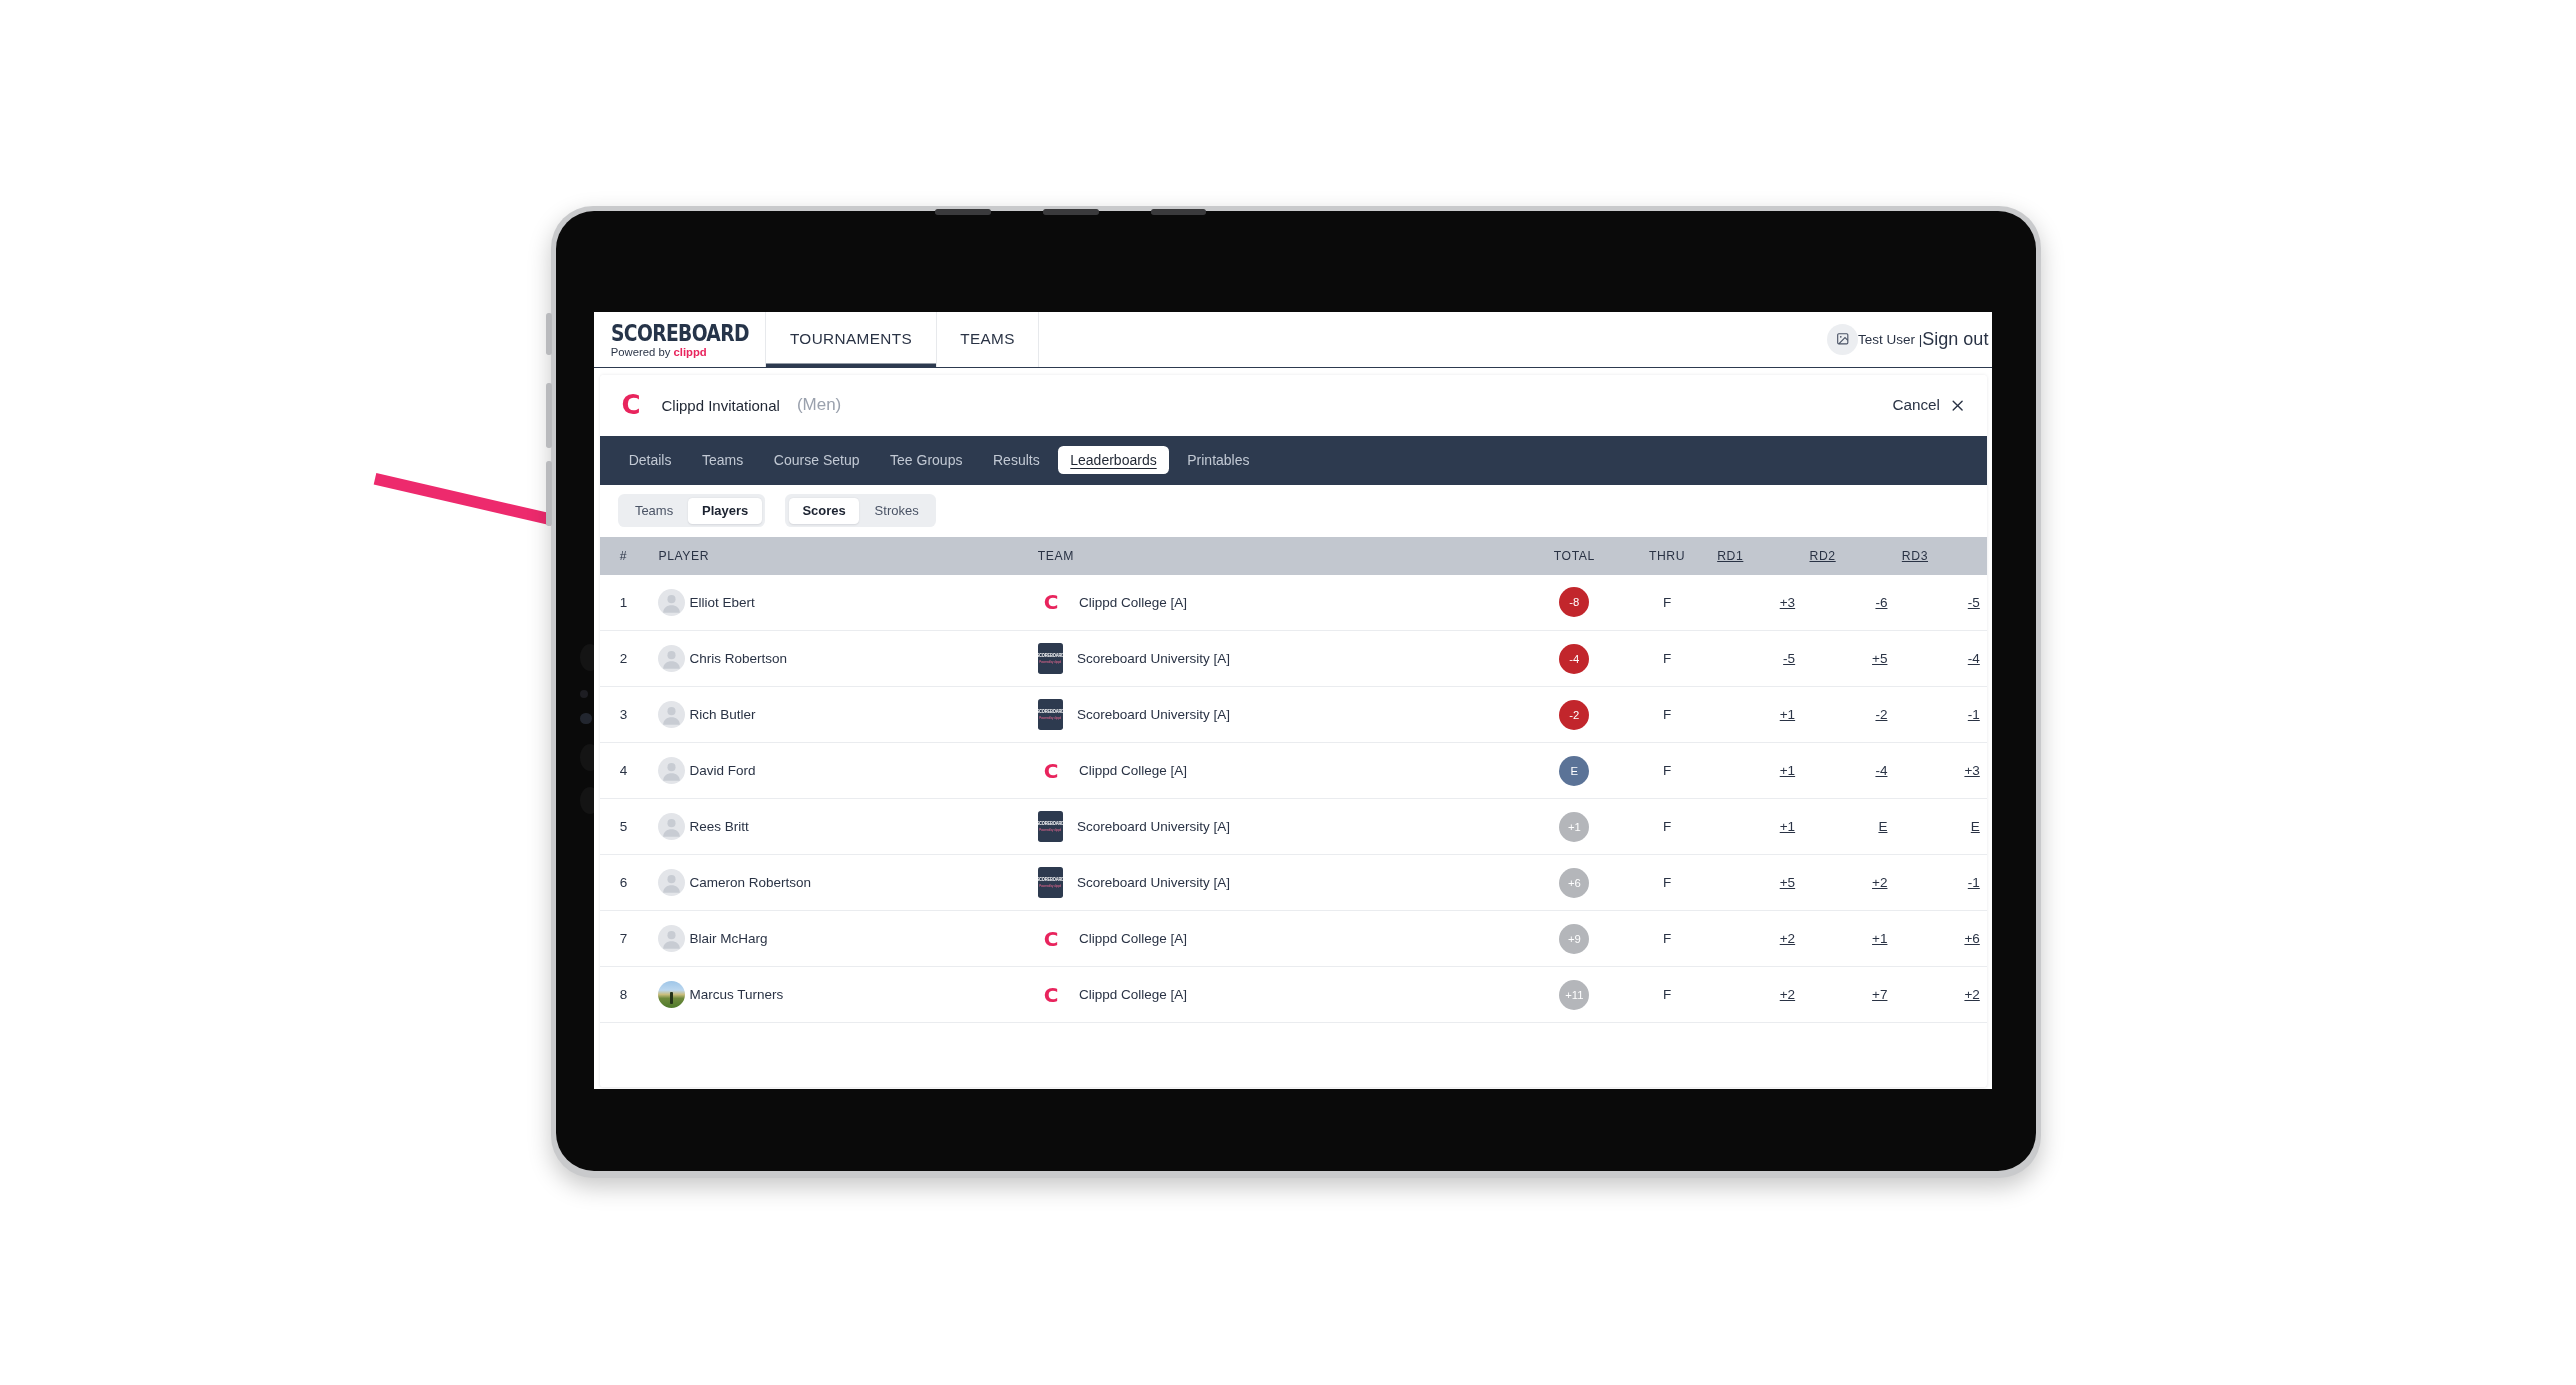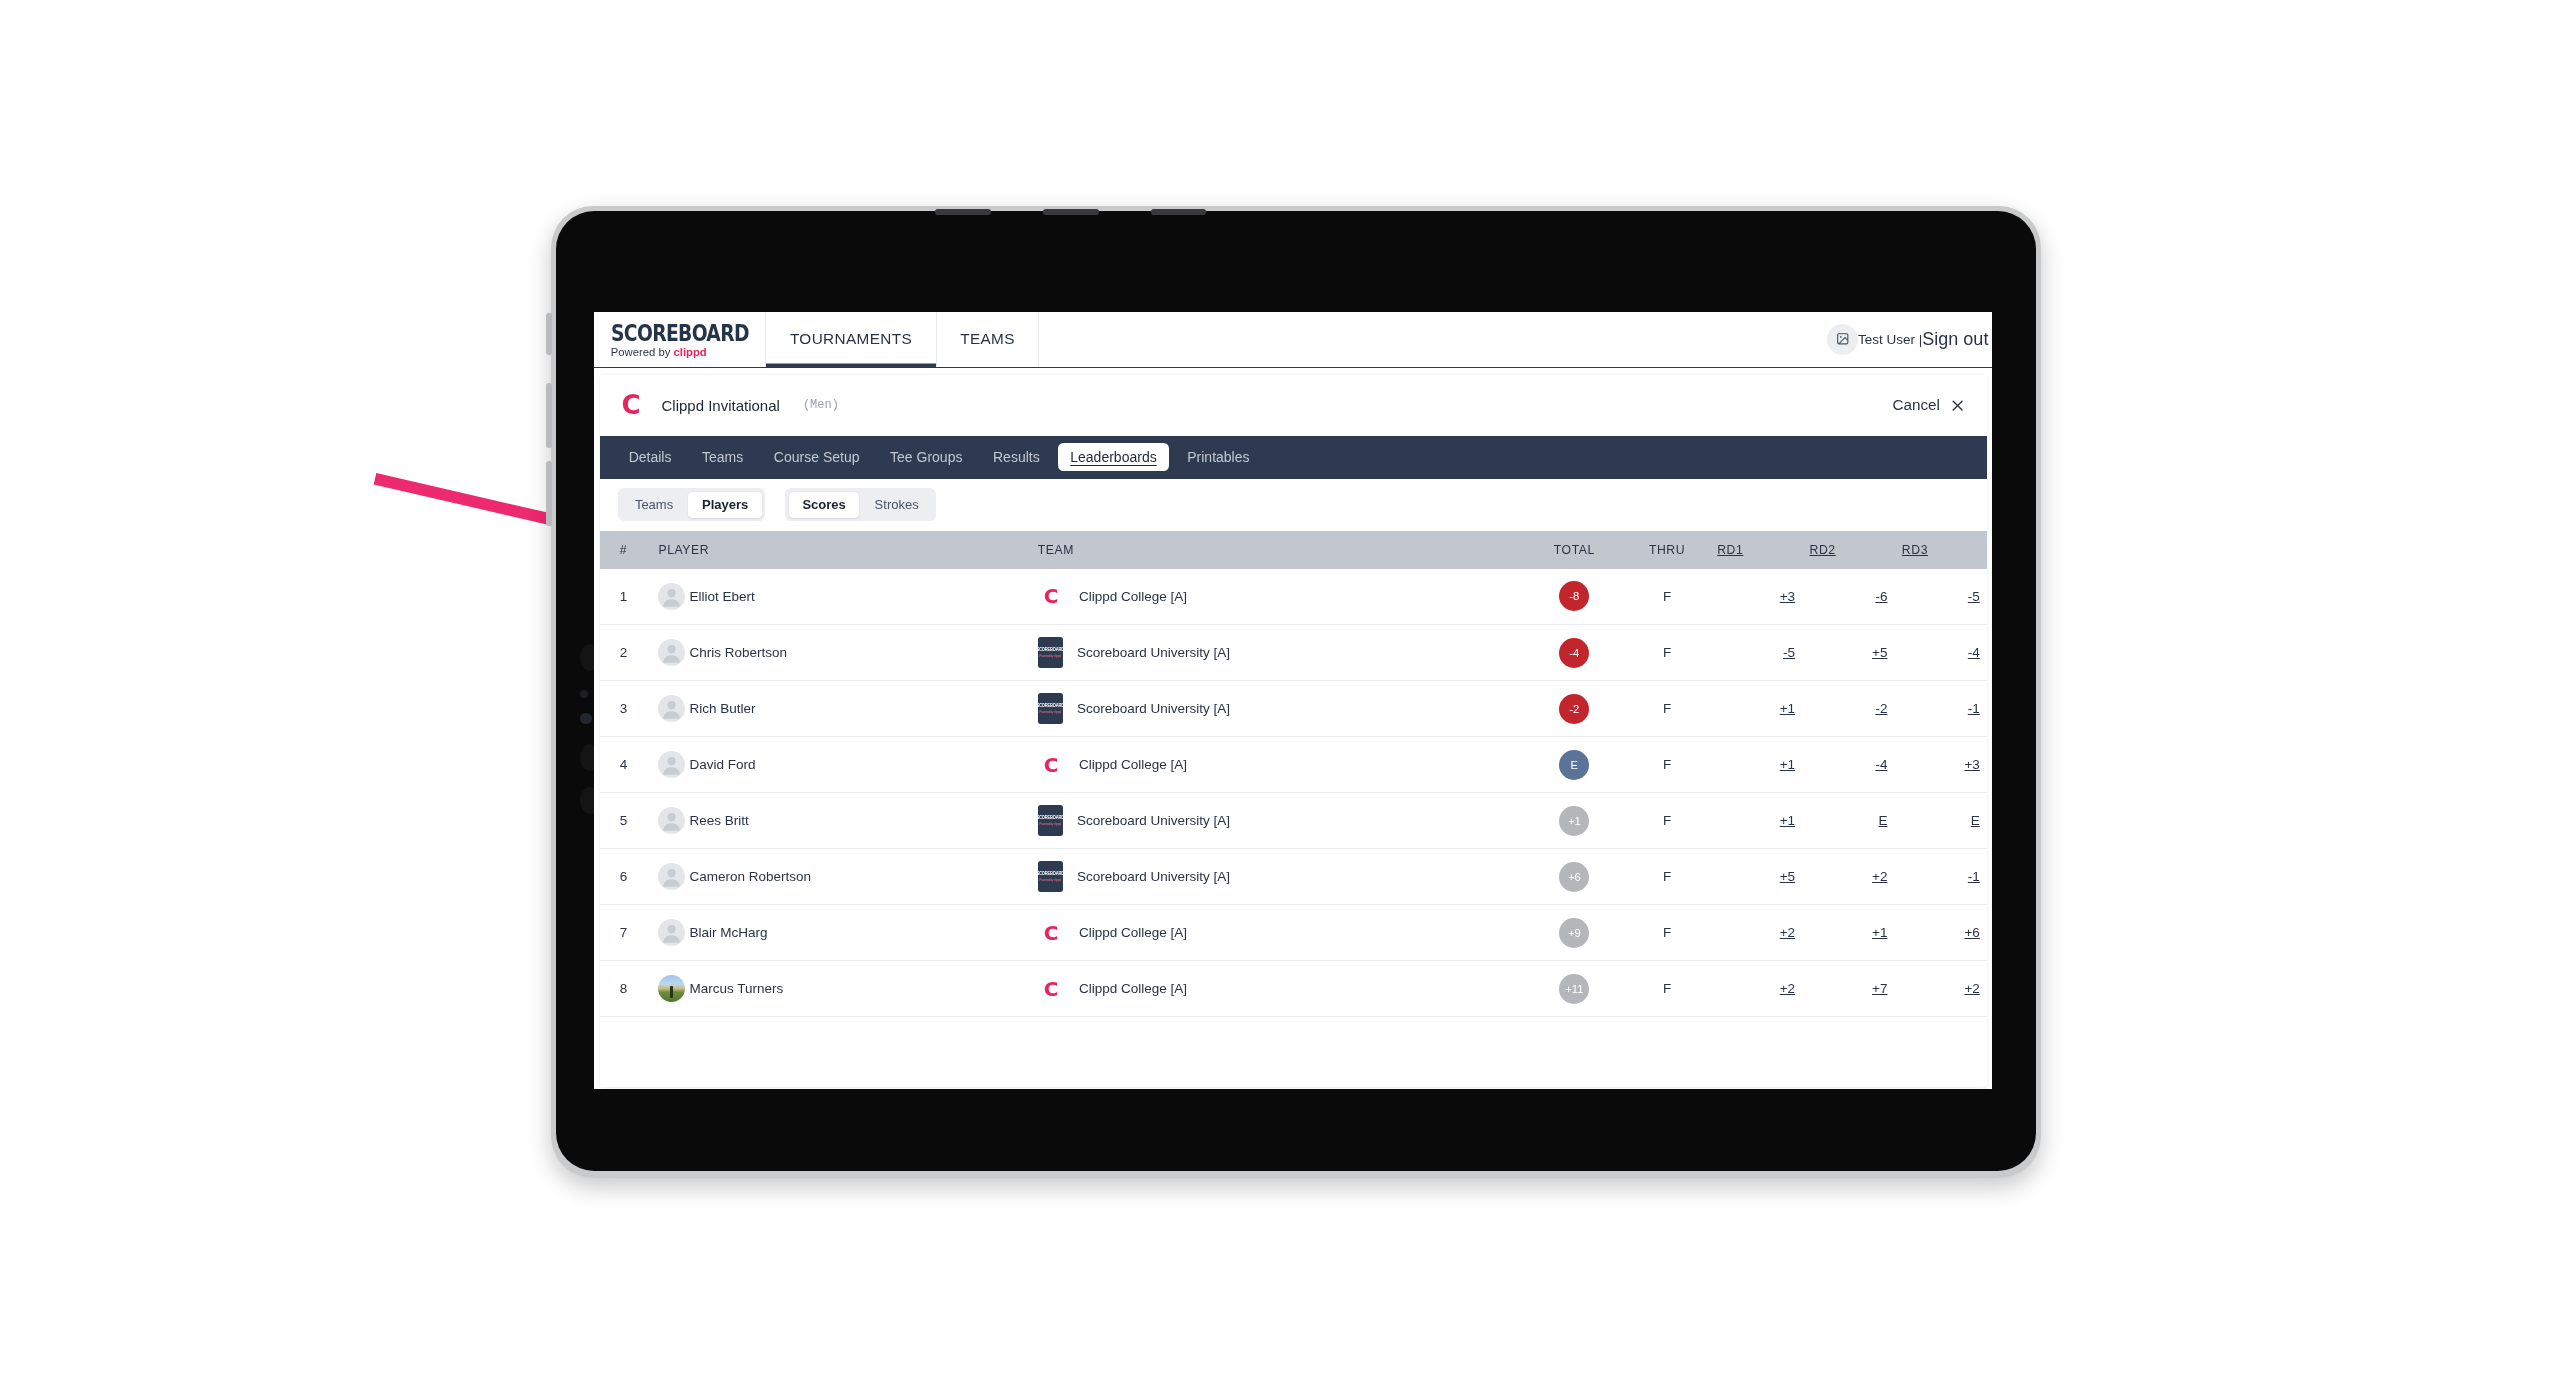--- a/index.html
+++ b/index.html
@@ -214,38 +214,37 @@
     color: #e8245d;
     width: 40px;
     font-family: "DejaVu Sans", sans-serif;
   }
   #tournament-name {
     font-size: 15px;
     color: #1f2633;
     font-weight: 400;
   }
   #tournament-gender {
-    font-size: 12px;
+    font-size: 17px;
     color: #9aa1ad;
-    margin-left: 23px;
-    font-family: Liberation Mono, monospace;
+    margin-left: 17px;
   }
   #tournament-header-spacer { flex: 1; }
   #cancel-action {
     display: flex;
     align-items: center;
     gap: 10px;
     font-size: 15.3px;
     color: #2a3345;
     cursor: pointer;
   }
 
   
   #section-nav {
-    height: 43px;
+    height: 49px;
     background: #2d3a4f;
     display: flex;
     align-items: center;
     padding: 0 16.3px;
     gap: 5.4px;
   }
   .section-tab {
     font-size: 14px;
     color: #c2c9d4;
     padding: 6.3px 12.6px;

